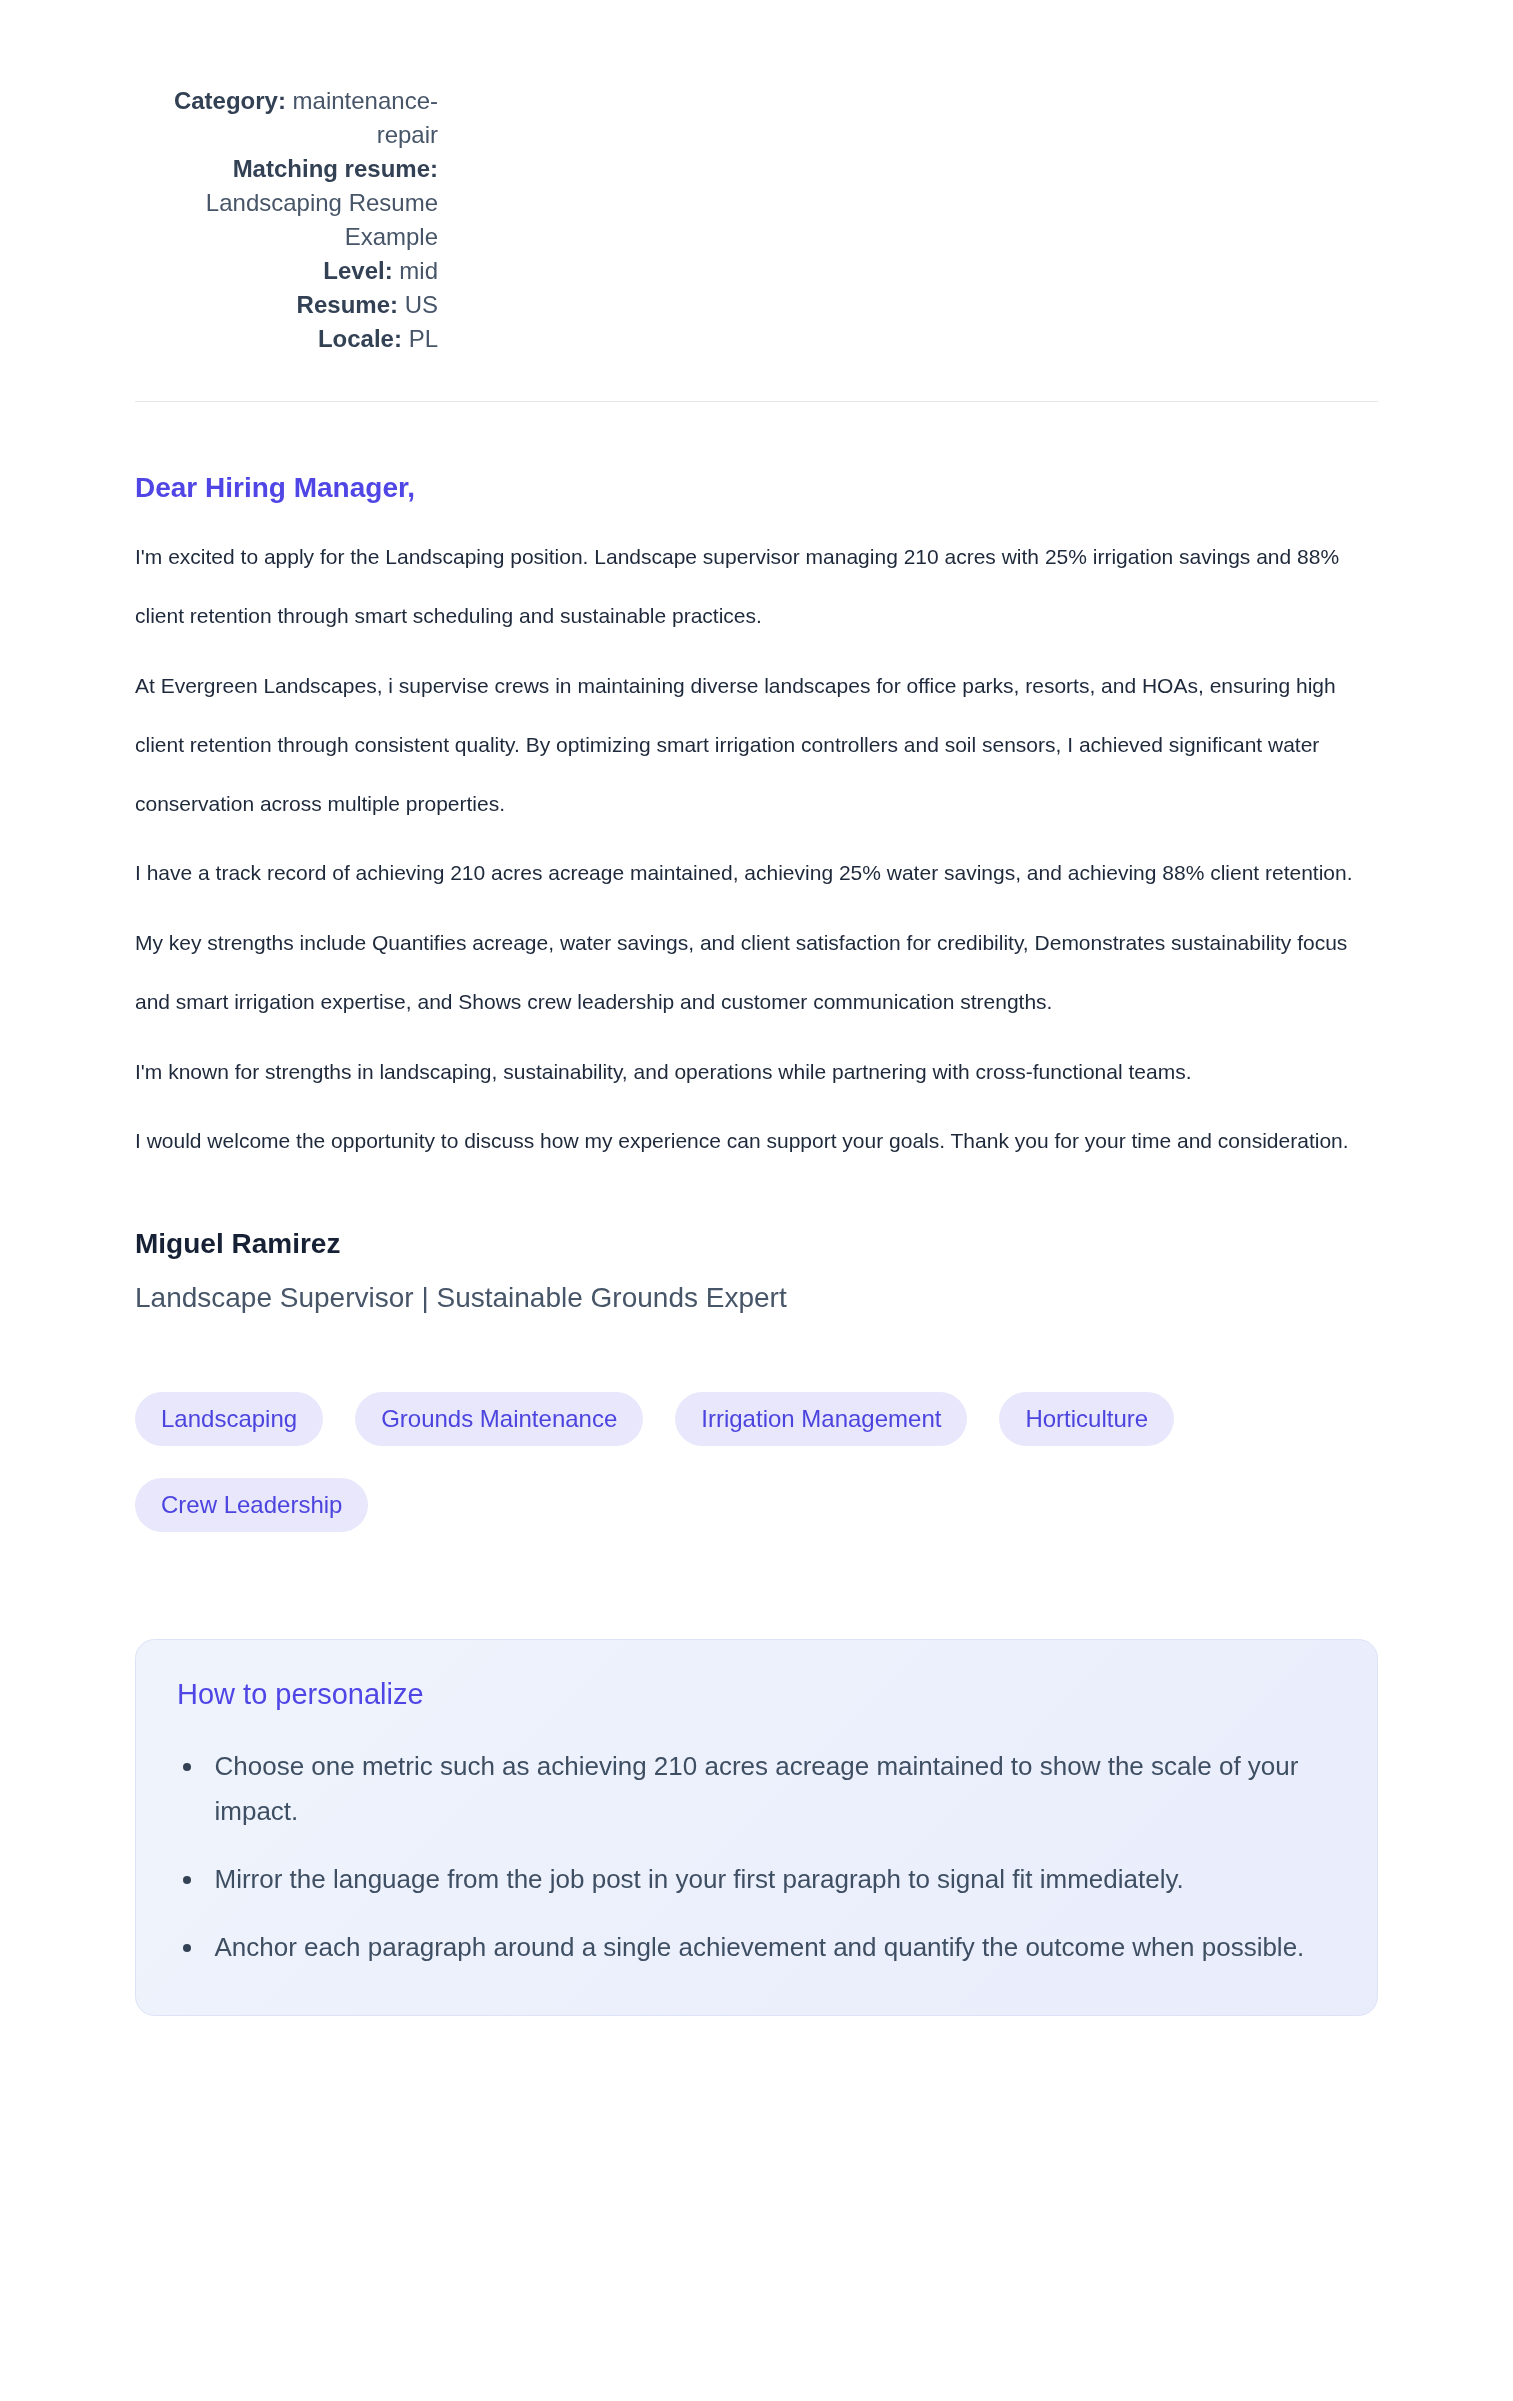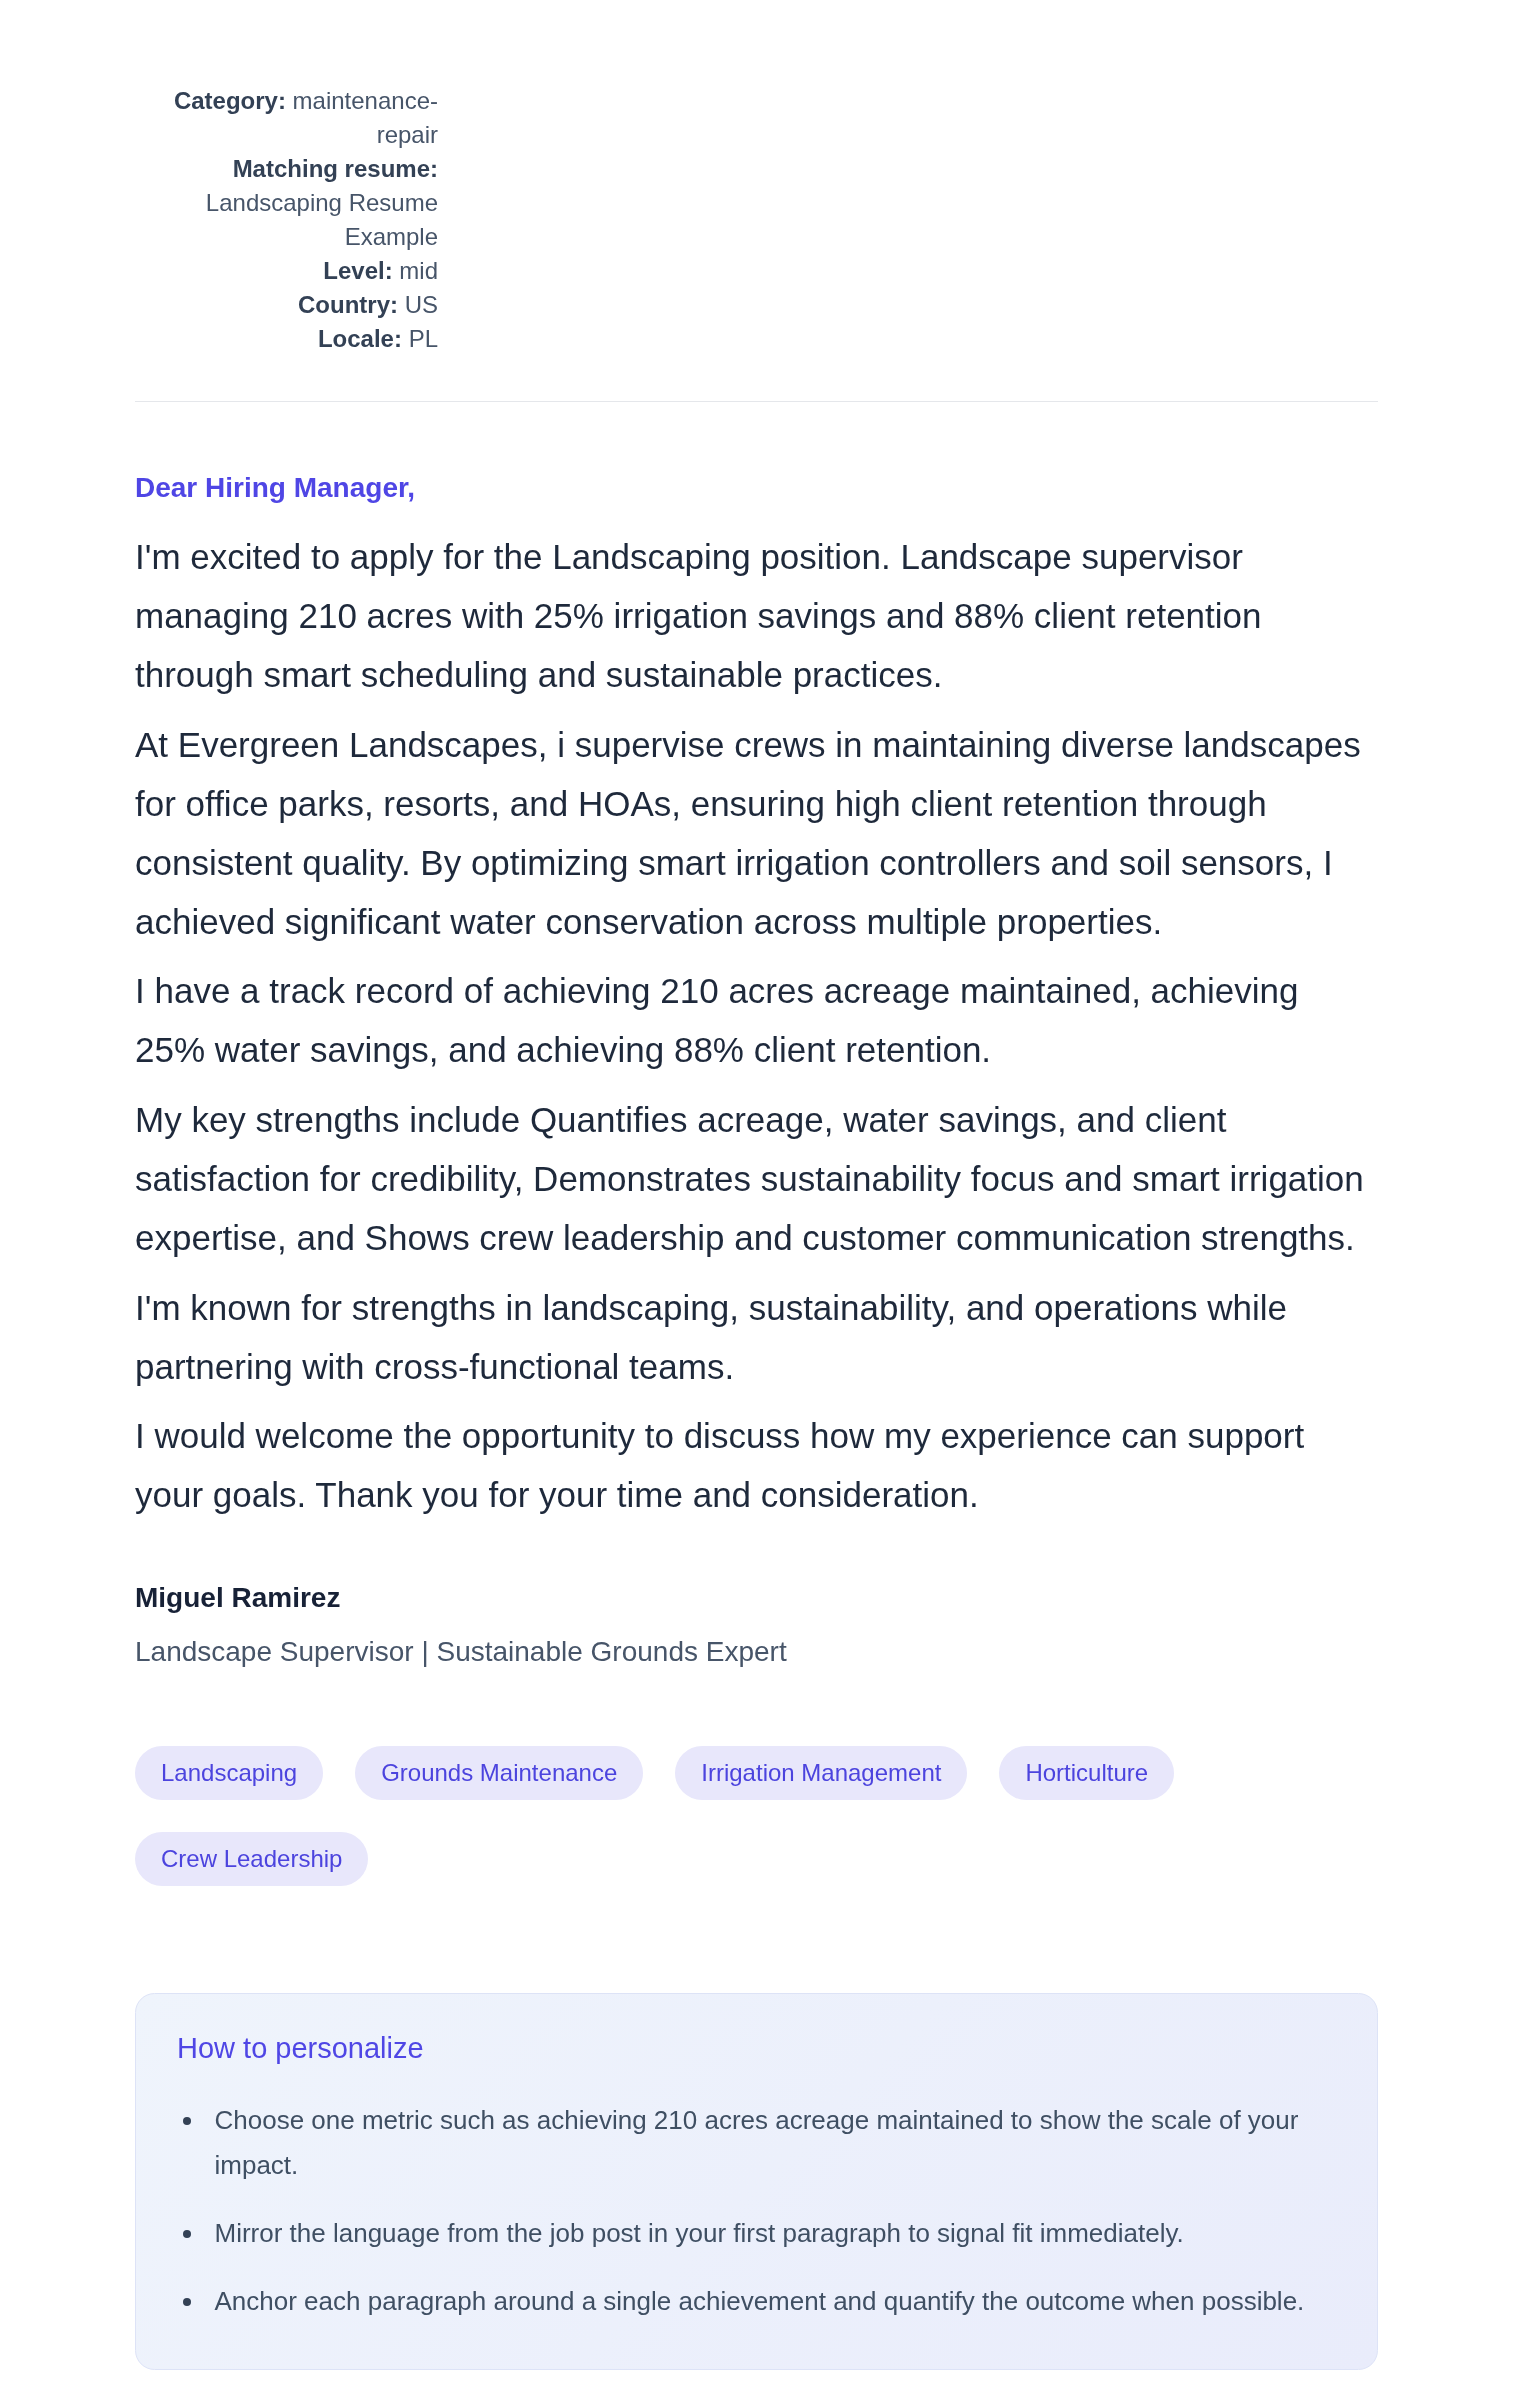--- a/index.html
+++ b/index.html
@@ -66,21 +66,21 @@
     margin-top: 57px;
   }
   .salutation {
     color: #4f46e5;
     font-weight: bold;
     font-size: 28px;
     margin: 0 0 10.7px 0;
     line-height: 57px;
   }
   .para {
-    font-size: 35px;
+    font-size: 21px;
     line-height: 59px;
     color: #1e293b;
     margin: 0 0 10.7px 0;
   }
   .sig-name {
     font-size: 28px;
     font-weight: bold;
     color: #172136;
     margin: 57px 0 0 0;
     line-height: 1.2;
@@ -158,21 +158,21 @@
       </div>
       <div class="meta-item">
         <span class="meta-label">Matching resume:</span>
         <span class="meta-value">Landscaping Resume Example</span>
       </div>
       <div class="meta-item">
         <span class="meta-label">Level:</span>
         <span class="meta-value">mid</span>
       </div>
       <div class="meta-item">
-        <span class="meta-label">Country:</span>
+        <span class="meta-label">Resume:</span>
         <span class="meta-value">US</span>
       </div>
       <div class="meta-item">
         <span class="meta-label">Locale:</span>
         <span class="meta-value">PL</span>
       </div>
     </aside>
   </header>
 
   <hr class="divider">

